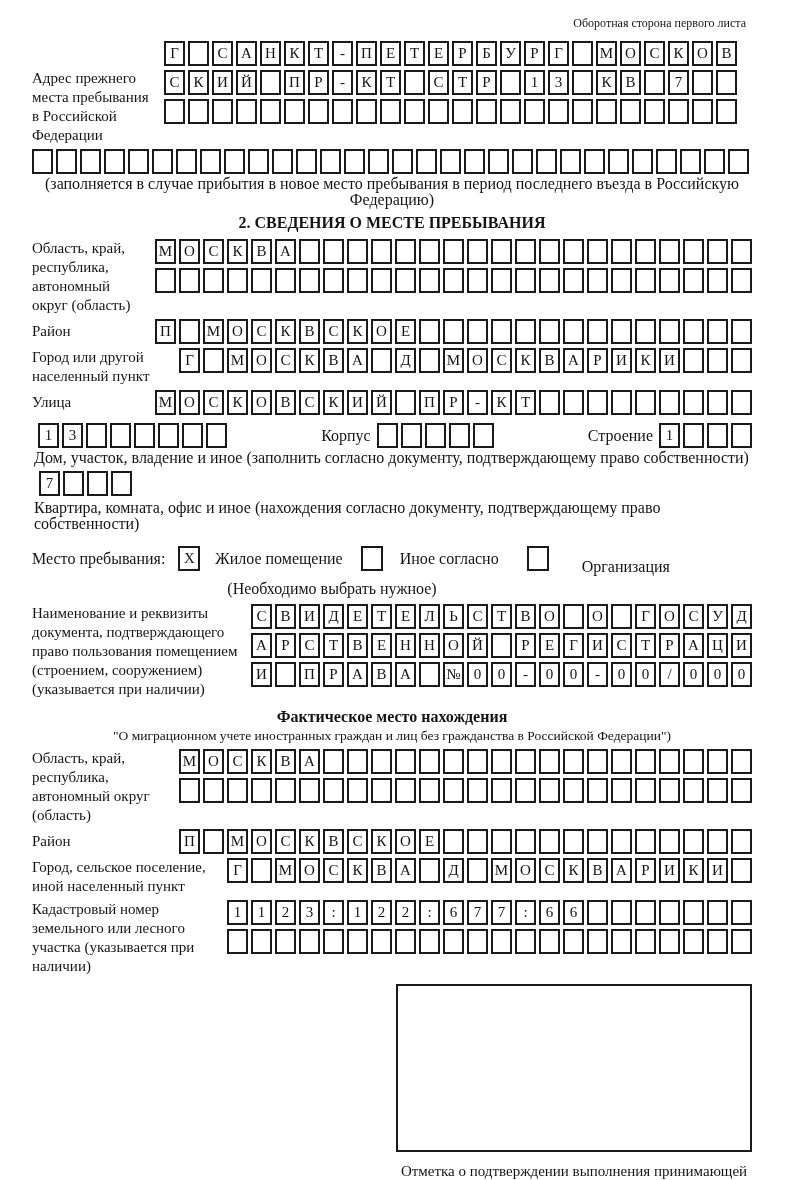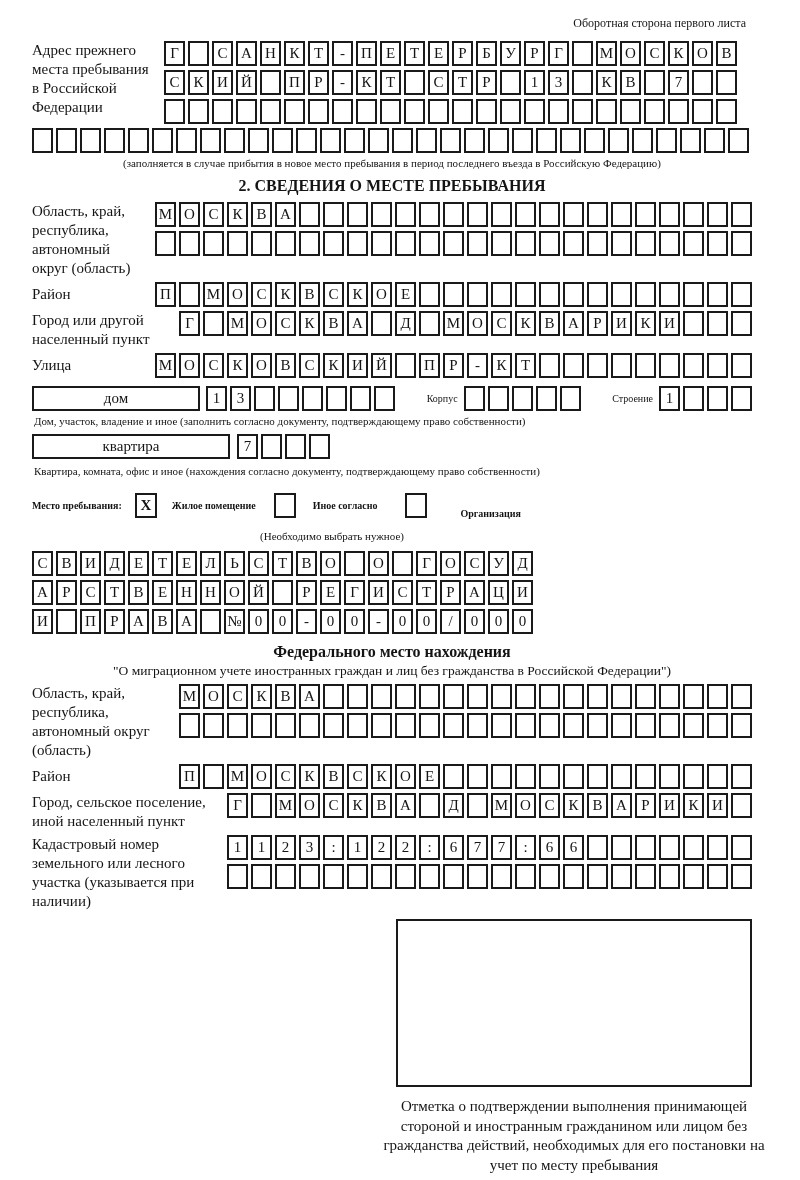--- a/index.html
+++ b/index.html
@@ -9,43 +9,43 @@
   .side-note{padding:16px 54px 0 0;text-align:right;font-size:12px;}
   .cells{display:flex;flex:none;}
   .cell{width:21px;height:25px;border:2px solid #1a1a1a;box-sizing:border-box;
         margin-right:3px;flex:none;display:flex;align-items:center;justify-content:center;
         font-size:15px;line-height:1;background:#fff;}
   .cell:last-child{margin-right:0;}
   .rows{display:flex;flex-direction:column;gap:4px;flex:none;}
   .field{display:flex;align-items:flex-start;margin-top:4px;}
   .field.center{align-items:center;}
   .label{flex:1 1 auto;padding-right:8px;font-size:15px;line-height:19px;}
-  .caption{font-size:11px;line-height:16px;margin-top:2px;}
+  .caption{font-size:16px;line-height:16px;margin-top:2px;}
   .caption.c{text-align:center;}
   .title{font-size:16px;font-weight:bold;text-align:center;margin-top:5px;line-height:19px;}
   .wide-box{height:25px;border:2px solid #1a1a1a;box-sizing:border-box;flex:none;
             display:flex;align-items:center;justify-content:center;font-size:15px;}
-  .inline-lbl{font-size:10px;line-height:25px;flex:none;}
+  .inline-lbl{font-size:16px;line-height:25px;flex:none;}
   .dom-row{display:flex;align-items:center;margin-top:8px;}
-  .mesto-row{display:flex;align-items:center;margin-top:6px;font-weight:bold;}
+  .mesto-row{display:flex;align-items:center;margin-top:6px;}
   .mesto-note{width:320px;margin-left:140px;text-align:center;}
   .stamp-wrap{position:relative;height:172px;margin-top:8px;}
   .stamp-box{position:absolute;top:0;right:0;width:356px;height:168px;
              border:2px solid #1a1a1a;box-sizing:border-box;background:#fff;}
   .stamp-note{width:400px;margin:6px 0 0 342px;text-align:center;font-size:15px;line-height:19.5px;}
 </style>
 </head>
 <body>
 
 <div class="side-note">Оборотная сторона первого листа</div>
 
 <div class="content">
 
   <div class="field" style="margin-top:10px;">
-    <div class="label" style="flex:none;width:124px;">Адрес прежнего места пребывания в Российской Федерации</div>
+    <div class="label" style="flex:none;width:124px;margin-top:28px;">Адрес прежнего места пребывания в Российской Федерации</div>
     <div class="rows">
       <div class="cells">
           <div class="cell">Г</div>
           <div class="cell"></div>
           <div class="cell">С</div>
           <div class="cell">А</div>
           <div class="cell">Н</div>
           <div class="cell">К</div>
           <div class="cell">Т</div>
           <div class="cell">-</div>
@@ -302,21 +302,20 @@
         <div class="cell"></div>
         <div class="cell"></div>
         <div class="cell"></div>
         <div class="cell"></div>
         <div class="cell"></div>
         <div class="cell"></div>
       </div>
   </div>
 
   <div class="dom-row">
-    <div class="wide-box" style="width:168px;">дом</div>
     <div class="cells" style="margin-left:6px;">
         <div class="cell">1</div>
         <div class="cell">3</div>
         <div class="cell"></div>
         <div class="cell"></div>
         <div class="cell"></div>
         <div class="cell"></div>
         <div class="cell"></div>
         <div class="cell"></div>
       </div>
@@ -332,21 +331,20 @@
     <div class="cells" style="margin-left:6px;">
         <div class="cell">1</div>
         <div class="cell"></div>
         <div class="cell"></div>
         <div class="cell"></div>
       </div>
   </div>
   <div class="caption" style="padding-left:2px;">Дом, участок, владение и иное (заполнить согласно документу, подтверждающему право собственности)</div>
 
   <div class="dom-row" style="margin-top:5px;">
-    <div class="wide-box" style="width:198px;">квартира</div>
     <div class="cells" style="margin-left:7px;">
         <div class="cell">7</div>
         <div class="cell"></div>
         <div class="cell"></div>
         <div class="cell"></div>
       </div>
   </div>
   <div class="caption" style="padding-left:2px;margin-top:4px;">Квартира, комната, офис и иное (нахождения согласно документу, подтверждающему право собственности)</div>
 
   <div class="mesto-row">
@@ -354,20 +352,21 @@
     <span class="cell" style="width:22px;margin-left:13px;">X</span>
     <span class="inline-lbl" style="margin-left:12px;">Жилое помещение</span>
     <span class="cell" style="width:22px;margin-left:18px;"></span>
     <span class="inline-lbl" style="margin-left:14px;">Иное согласно</span>
     <span class="cell" style="width:22px;margin-left:28px;"></span>
     <span class="inline-lbl" style="margin-left:30px;margin-top:16px;">Организация</span>
   </div>
   <div class="caption c mesto-note">(Необходимо выбрать нужное)</div>
 
   <div class="field" style="margin-top:7px;">
+    <div class="label">Наименование и реквизиты документа, подтверждающего право пользования помещением (строением, сооружением) (указывается при наличии)</div>
     <div class="rows">
       <div class="cells">
           <div class="cell">С</div>
           <div class="cell">В</div>
           <div class="cell">И</div>
           <div class="cell">Д</div>
           <div class="cell">Е</div>
           <div class="cell">Т</div>
           <div class="cell">Е</div>
           <div class="cell">Л</div>
@@ -427,21 +426,21 @@
           <div class="cell">0</div>
           <div class="cell">0</div>
           <div class="cell">/</div>
           <div class="cell">0</div>
           <div class="cell">0</div>
           <div class="cell">0</div>
         </div>
     </div>
   </div>
 
-  <div class="title" style="margin-top:8px;">Федерального место нахождения</div>
+  <div class="title" style="margin-top:8px;">Фактическое место нахождения</div>
   <div class="caption c" style="font-size:13.5px;">"О миграционном учете иностранных граждан и лиц без гражданства в Российской Федерации")</div>
 
   <div class="field" style="margin-top:5px;">
     <div class="label">Область, край, республика, автономный округ (область)</div>
     <div class="rows">
       <div class="cells">
           <div class="cell">М</div>
           <div class="cell">О</div>
           <div class="cell">С</div>
           <div class="cell">К</div>

